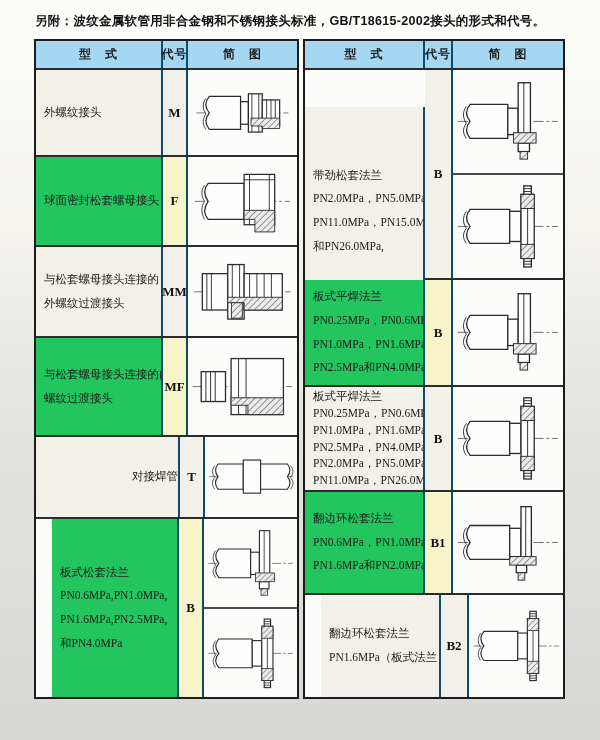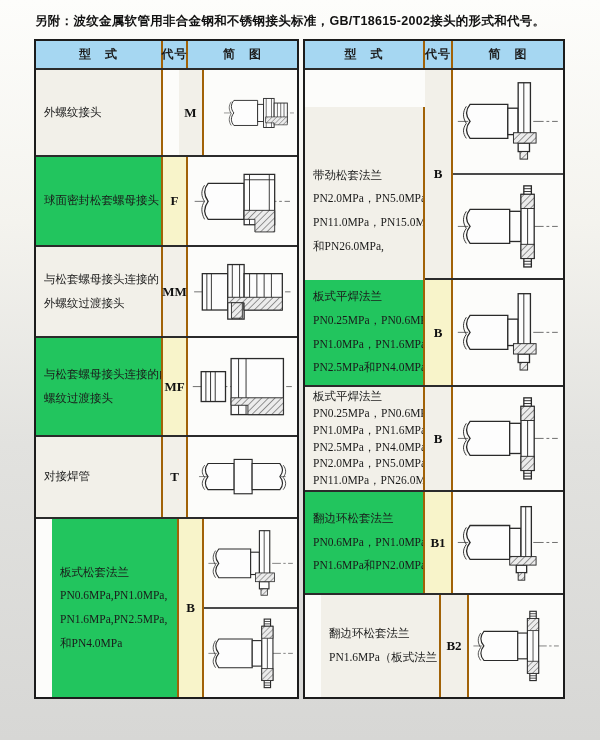--- a/index.html
+++ b/index.html
@@ -15,21 +15,21 @@
     font-family:"Liberation Sans", sans-serif;
     font-weight:bold;font-size:12.5px;color:#111;letter-spacing:0.3px;white-space:nowrap;
   }
   .tbl{
     position:absolute;top:39px;
     border:2px solid #1c1c1c;background:#fcfcfa;
   }
   .row{display:flex;border-bottom:2px solid #2b2b2b;}
   .row:last-child{border-bottom:none;margin-left:16px;}
   .hrow{background:#a6d7f2;}
-  .cell{border-right:2px solid #a16207;height:100%;}
+  .cell{border-right:2px solid #0c4a6e;height:100%;}
   .cell:last-child{border-right:none;}
   .hcell{
     display:flex;align-items:center;justify-content:center;
     font-family:"Liberation Sans", sans-serif;font-weight:bold;
     font-size:12px;color:#1d1d1d;letter-spacing:1px;white-space:nowrap;
   }
   .tcell{
     display:flex;flex-direction:column;justify-content:center;
     padding:3px 0 3px 8px;font-size:11.5px;line-height:2.05;color:#1a1a1a;
     background:#f2f0e9;overflow:hidden;
@@ -53,21 +53,21 @@
 
 <div class="page">
   <div class="title">另附：波纹金属软管用非合金钢和不锈钢接头标准，GB/T18615-2002接头的形式和代号。</div>
 
   <div class="tbl" style="left:34px;width:265px;">
       <div class="row hrow" style="height: 29px;">
         <div class="cell hcell" style="width: 127px;">型　式</div>
         <div class="cell hcell" style="width: 25px;">代号</div>
         <div class="cell hcell" style="flex: 1 1 0%;">简　图</div>
       </div>
-      <div class="row" style="height: 87px; gap: 16px;">
+      <div class="row" style="height: 87px;">
         <div class="cell tcell" style="width: 127px;">
           <div class="tline">外螺纹接头</div>
         </div>
         <div class="cell ccell" style="width: 25px;">M</div>
         <div class="cell dcell">
           <div class="dhalf">
             <svg viewBox="0 0 112 92" class="diagram" preserveAspectRatio="xMidYMid meet">
               <use href="#sym-m"></use>
             </svg>
           </div>
@@ -108,21 +108,21 @@
         <div class="cell ccell hl" style="width: 25px;">MF</div>
         <div class="cell dcell">
           <div class="dhalf">
             <svg viewBox="0 0 112 92" class="diagram" preserveAspectRatio="xMidYMid meet">
               <use href="#sym-mf"></use>
             </svg>
           </div>
         </div>
       </div>
       <div class="row" style="height: 82px;">
-        <div class="cell tcell" style="width: 127px;">
+        <div class="cell tcell" style="width: 144px; align-items: flex-end;">
           <div class="tline">对接焊管</div>
         </div>
         <div class="cell ccell" style="width: 25px;">T</div>
         <div class="cell dcell">
           <div class="dhalf">
             <svg viewBox="0 0 112 92" class="diagram" preserveAspectRatio="xMidYMid meet">
               <use href="#sym-t"></use>
             </svg>
           </div>
         </div>

